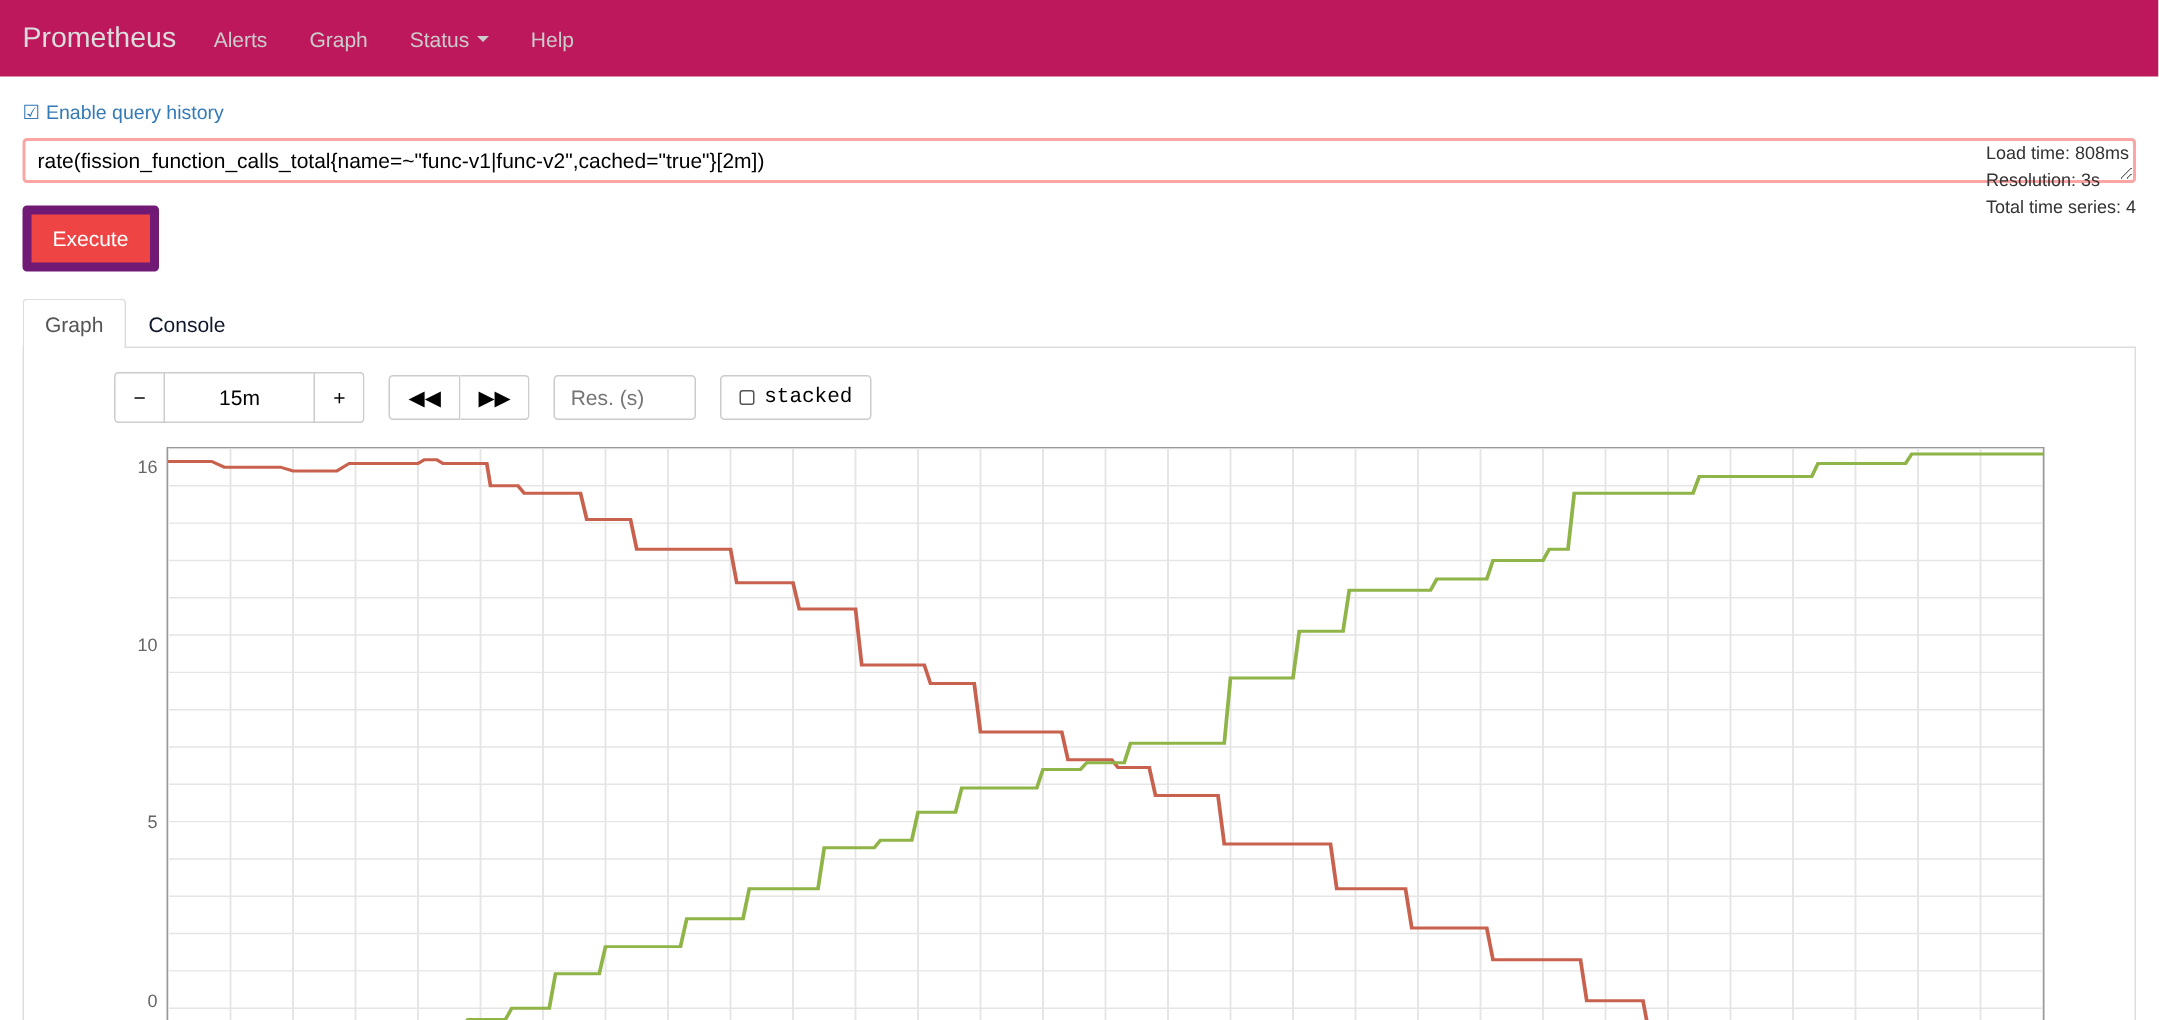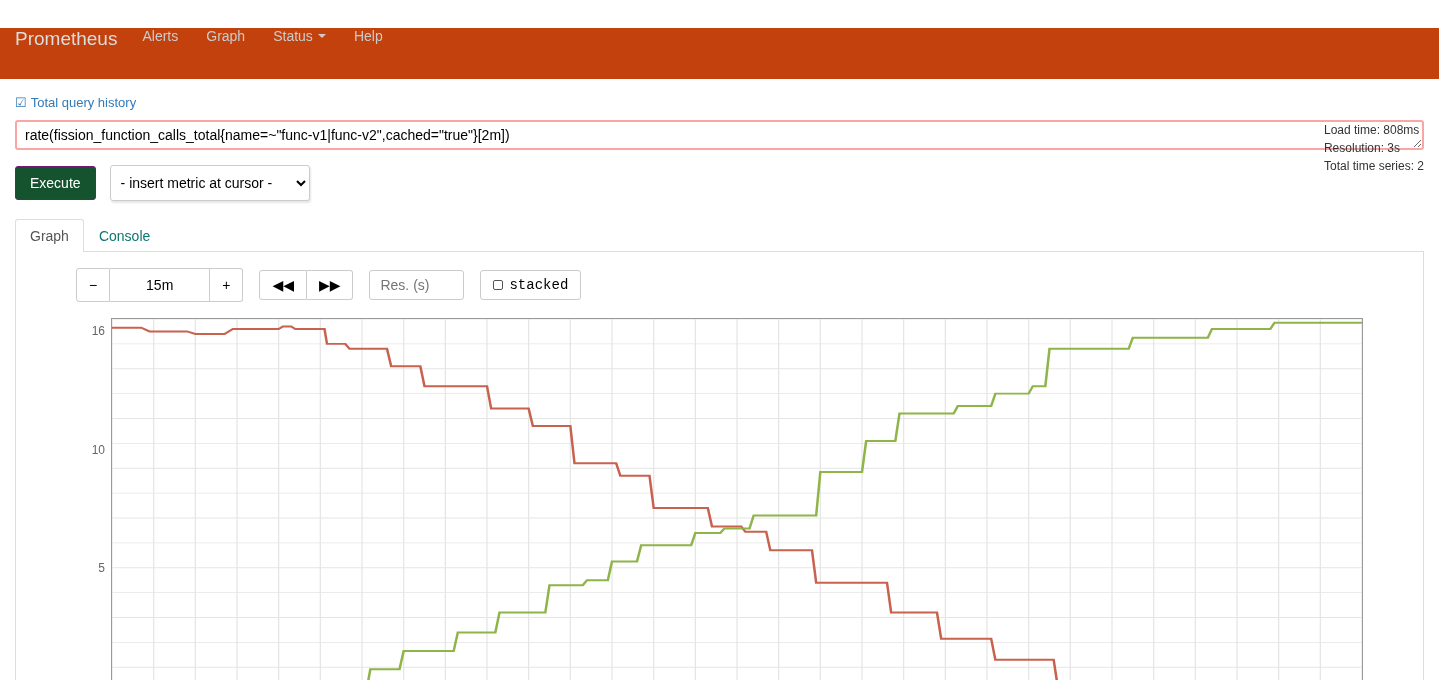--- a/index.html
+++ b/index.html
@@ -1,36 +1,36 @@
 <!DOCTYPE html>
 <html><head>
 <meta charset="utf-8">
 <style>
 * { box-sizing: border-box; margin: 0; padding: 0; }
 body { font-family: -apple-system, "Helvetica Neue", Helvetica, Arial, sans-serif; font-size: 14px; color: #333; background: #fff; }
-.navbar { background: #c2410c; color: #999; height: 51px; display: flex; align-items: flex-start; padding: 0 15px; margin-top: 28px; }
+.navbar { background: #be185d; color: #999; height: 51px; display: flex; align-items: center; padding: 0 15px; }
 .navbar .brand { color: #ddd; font-size: 19px; margin-right: 25px; cursor: pointer; }
 .navbar .nav-item { color: #ccc; font-size: 14px; margin-right: 28px; cursor: pointer; display: flex; align-items: center; }
 .navbar .caret { margin-left: 5px; display: inline-block; width: 0; height: 0; border-left: 4px solid transparent; border-right: 4px solid transparent; border-top: 4px solid #ccc; }
 
 .container { padding: 15px; position: relative; }
 .qhlink { color: #337ab7; font-size: 13px; cursor: pointer; display: inline-flex; align-items: center; }
 .qhlink .checklike { margin-right: 4px; font-size: 13px; }
 
 .query-row { display: flex; align-items: flex-start; margin-top: 10px; }
 .query-left { flex: 1; }
 textarea.expr { width: 100%; height: 30px; border: 2px solid #fca5a5; border-radius: 3px; padding: 5px 8px; font-size: 14px; font-family: inherit; resize: both; }
 .info-col { position: absolute; right: 15px; top: 42px; font-size: 12px; color: #333; line-height: 1.5; margin-left: 32px; }
 
 .exec-row { margin-top: 12px; display: flex; align-items: center; gap: 14px; }
-.btn-primary { background: #14532d; color: #fff; border: 1px solid #701a75; border-radius: 3px; padding: 8px 14px; font-size: 14px; cursor: pointer; }
+.btn-primary { background: #ef4444; color: #fff; border: 6px solid #701a75; border-radius: 3px; padding: 8px 14px; font-size: 14px; cursor: pointer; }
 .metric-select { height: 36px; border: 1px solid #ccc; border-radius: 3px; background: #fff; padding: 0 6px; font-size: 14px; min-width: 200px; box-shadow: 1px 2px 2px rgba(0,0,0,0.1); }
 
 .tabs { margin-top: 18px; display: flex; border-bottom: 1px solid #ddd; }
-.tab { padding: 8px 14px; font-size: 14px; color: #0f766e; cursor: pointer; border: 1px solid transparent; border-bottom: none; margin-bottom: -1px; border-radius: 3px 3px 0 0; }
+.tab { padding: 8px 14px; font-size: 14px; color: #0f172a; cursor: pointer; border: 1px solid transparent; border-bottom: none; margin-bottom: -1px; border-radius: 3px 3px 0 0; }
 .tab.active { color: #555; background: #fff; border-color: #ddd #ddd #fff; }
 
 .panel { border: 1px solid #ddd; border-top: none; padding: 16px 60px 16px 60px; }
 .controls-row { display: flex; gap: 16px; align-items: center; margin-bottom: 16px; }
 .input-group { display: flex; }
 .btn { background: #fff; border: 1px solid #ccc; padding: 6px 12px; font-size: 14px; cursor: pointer; display: flex; align-items: center; justify-content: center; }
 .input-group .btn:first-child { border-radius: 3px 0 0 3px; }
 .input-group .btn:last-child { border-radius: 0 3px 3px 0; }
 .input-group .btn + .btn, .input-group .txt + .btn, .input-group .btn + .txt { border-left: none; }
 .txt { border: 1px solid #ccc; padding: 8px 10px; font-size: 14px; text-align: center; }
@@ -57,39 +57,36 @@
   <span class="nav-item">
     <span>Status</span>
     <span class="caret"></span>
   </span>
   <span class="nav-item">Help</span>
 </div>
 
 <div class="container">
   <span class="qhlink">
     <span class="checklike">☑</span>
-    <span>Total query history</span>
+    <span>Enable query history</span>
   </span>
 
   <div class="query-row">
     <div class="query-left">
       <textarea class="expr" style="">rate(fission_function_calls_total{name=~"func-v1|func-v2",cached="true"}[2m])</textarea>
     </div>
   </div>
   <div class="info-col">
     <div>Load time: 808ms</div>
     <div>Resolution: 3s</div>
-    <div>Total time series: 2</div>
+    <div>Total time series: 4</div>
   </div>
 
   <div class="exec-row">
     <button class="btn-primary">Execute</button>
-    <select class="metric-select">
-      <option>- insert metric at cursor -</option>
-    </select>
   </div>
 
   <div class="tabs">
     <div class="tab active">Graph</div>
     <div class="tab">Console</div>
   </div>
 
   <div class="panel">
     <div class="controls-row">
       <div class="input-group">

